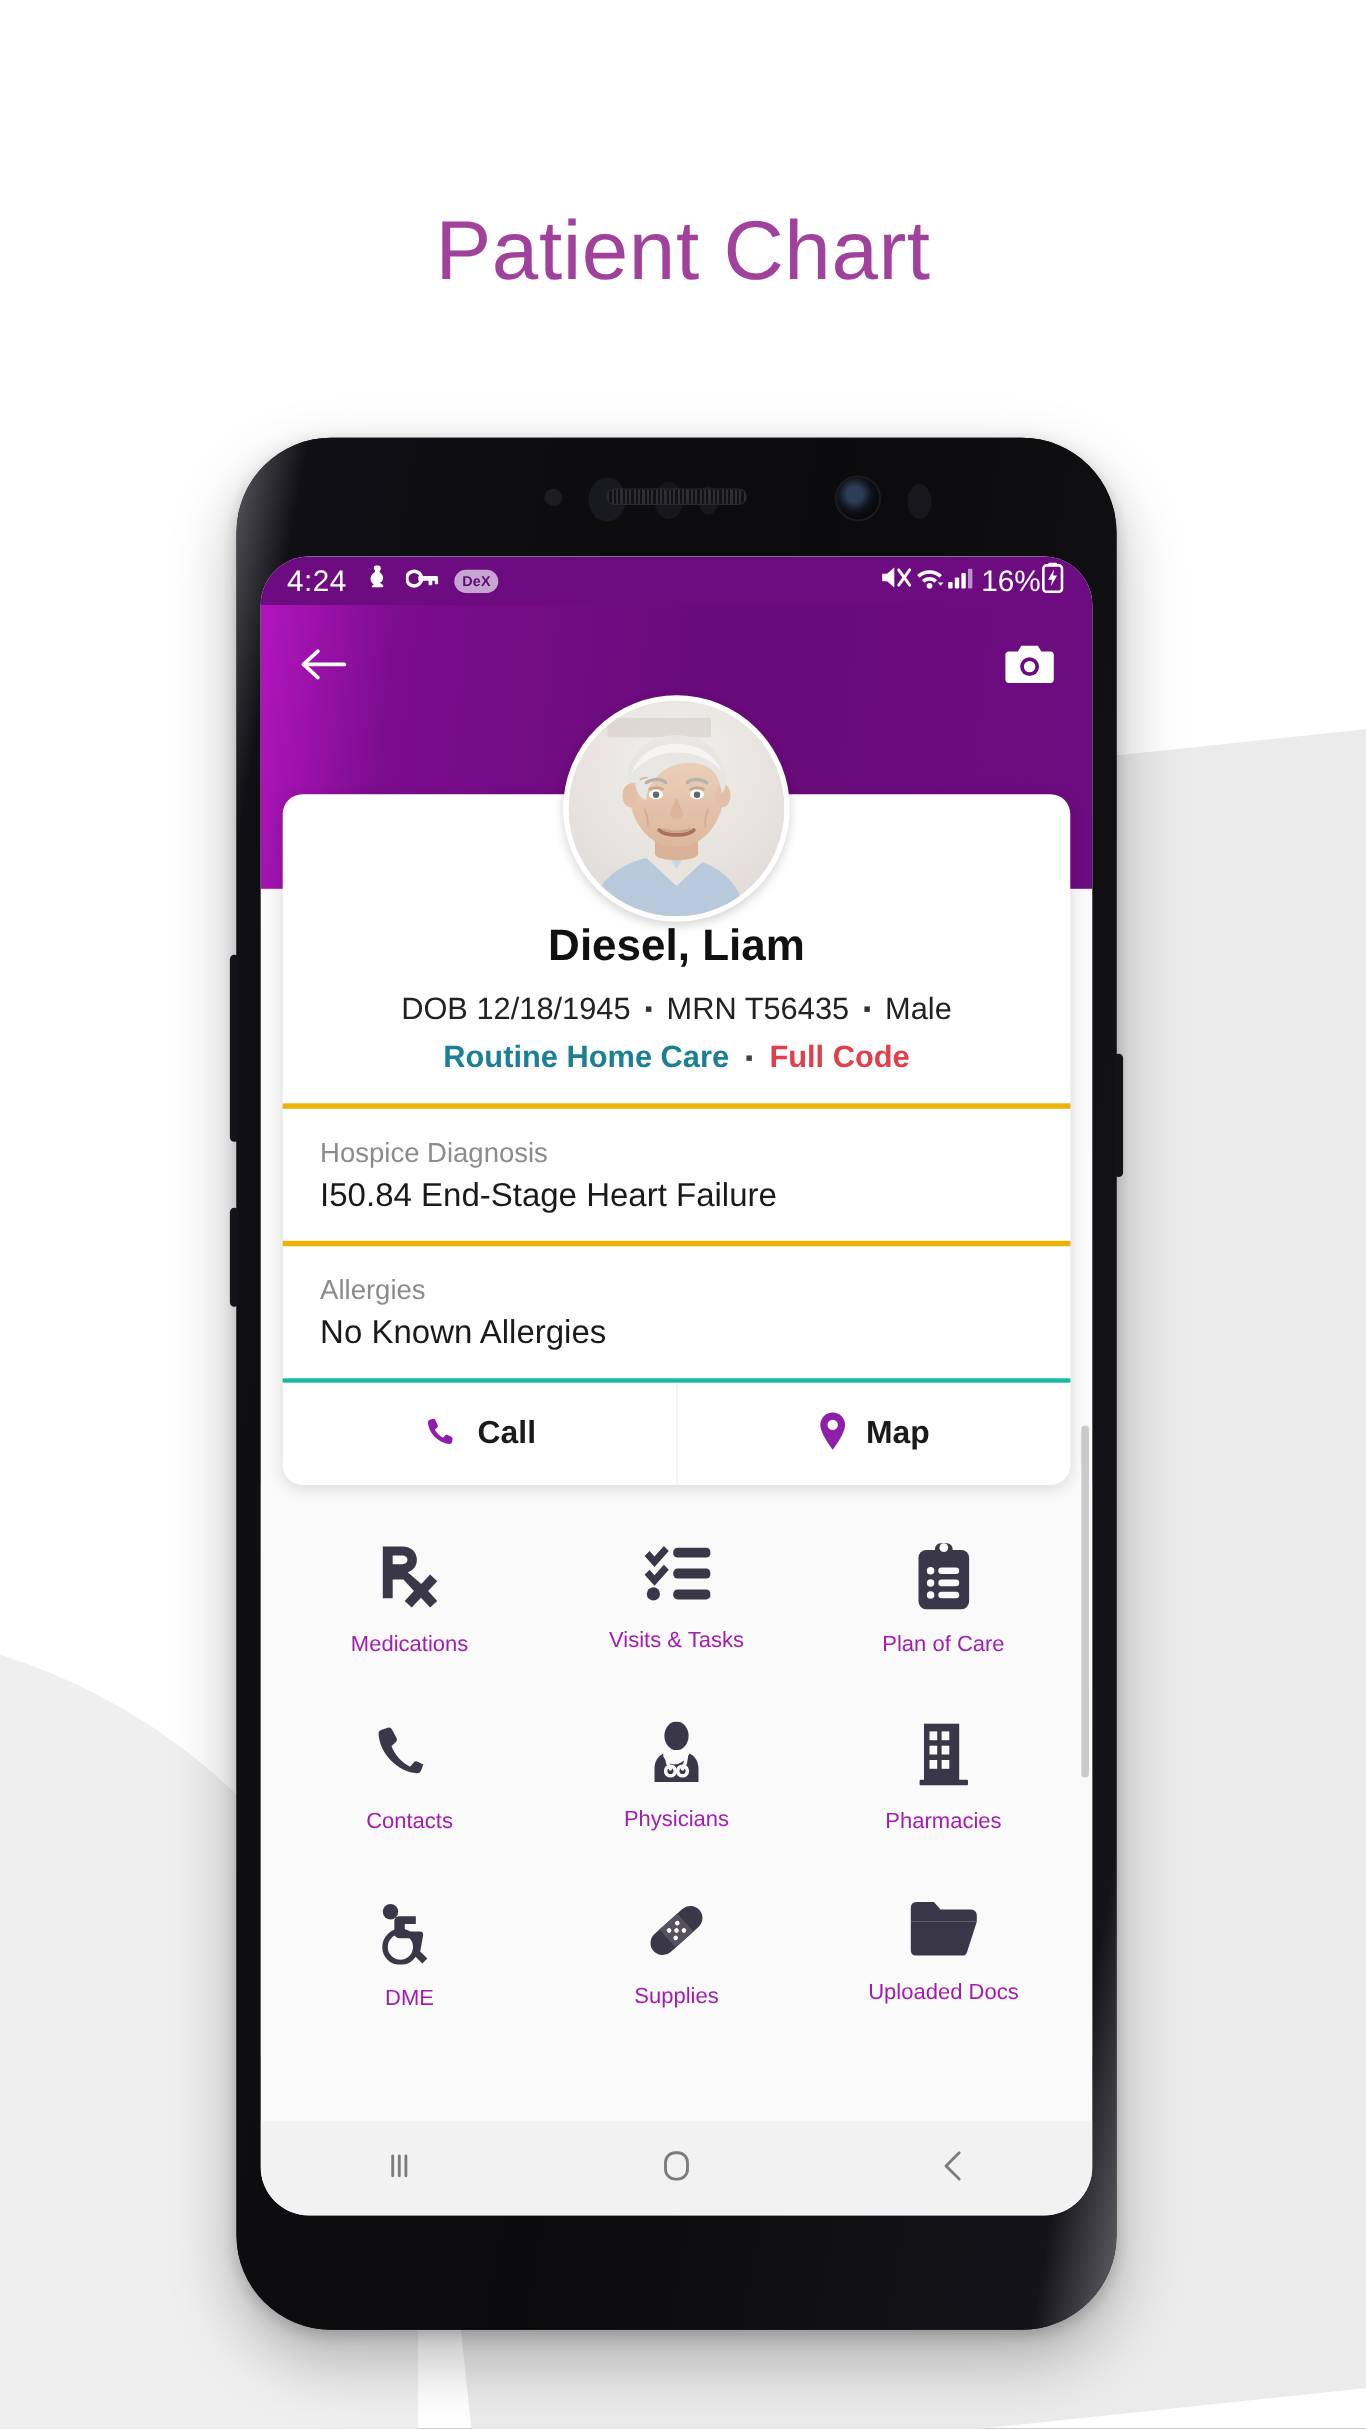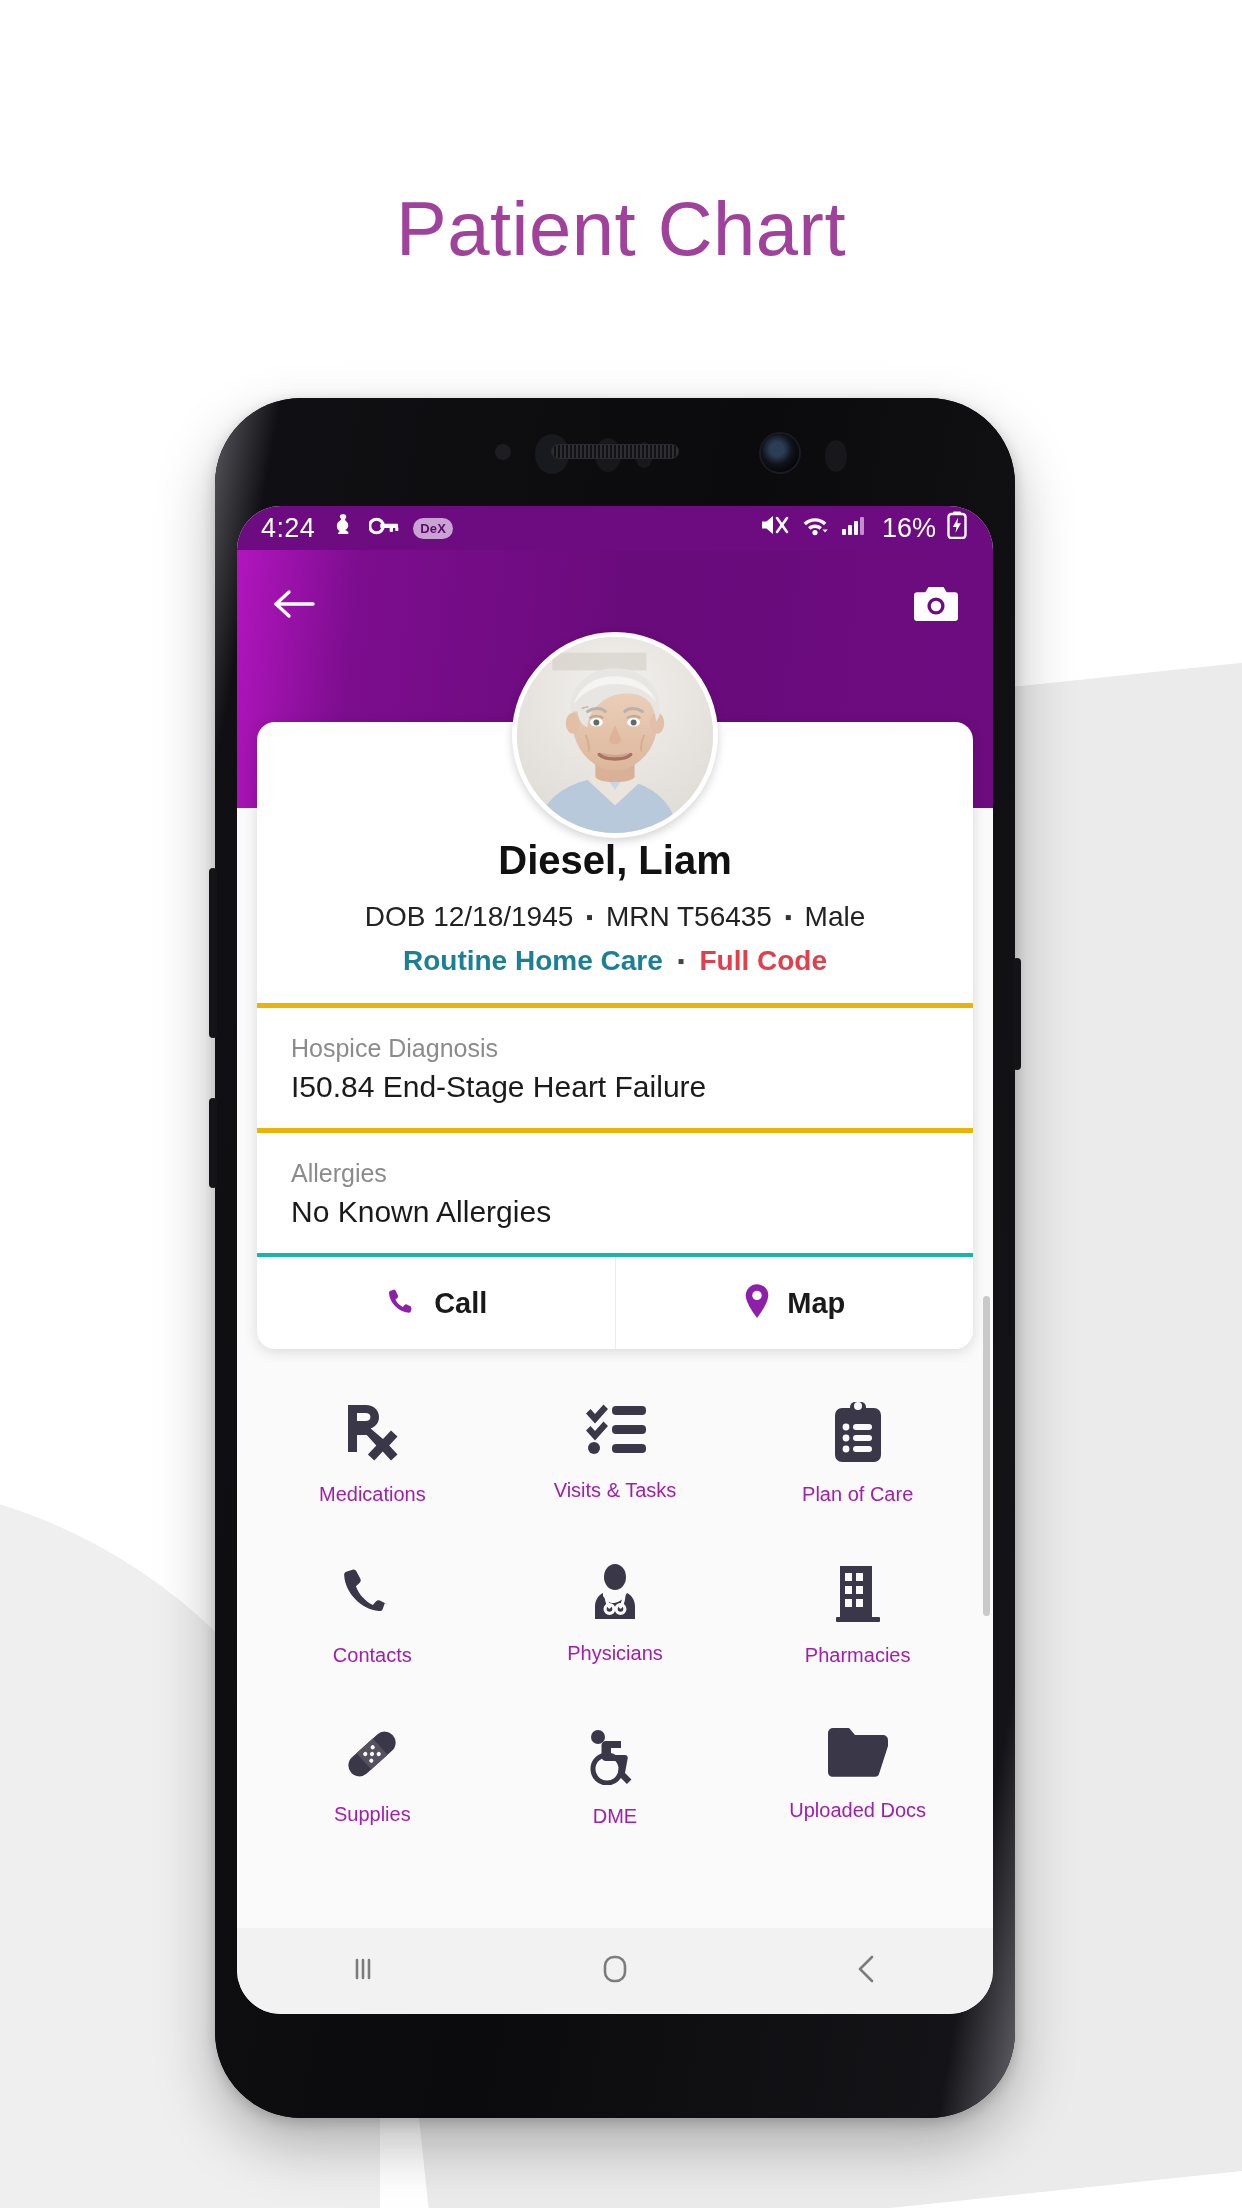--- a/index.html
+++ b/index.html
@@ -94,21 +94,21 @@
     background:#fafafa;
   }
 
   
   .statusbar {
     height:44px; background:#6d0b80;
     display:flex; align-items:center; justify-content:space-between;
     padding:0 26px 0 24px; color:#fff; font-size:26px; position:relative; z-index:4;
   }
   .sb-left { display:flex; align-items:center; gap:14px; }
-  .sb-right { display:flex; align-items:center; gap:11px; }
+  .sb-right { display:flex; align-items:center; gap:1px; }
   .sb-time { font-size:27px; letter-spacing:.4px; }
   .dex-pill {
     background:#c8a4d2; color:#5c0a6c; border-radius:12px;
     font-size:13px; font-weight:bold; padding:3px 7px; letter-spacing:.2px;
   }
   .sb-pct { font-size:27px; margin-left:2px; }
 
   
   .appbar {
     position:relative; height:258px;
@@ -456,48 +456,48 @@
             <rect x="23" y="22" width="7" height="8" fill="#fafafa"></rect>
             <rect x="12" y="35" width="7" height="8" fill="#fafafa"></rect>
             <rect x="23" y="35" width="7" height="8" fill="#fafafa"></rect>
           </svg>
         </span>
         <span class="tile-label">Pharmacies</span>
       </div>
 
       <div class="tile">
         <span>
+          <svg width="58" height="60" viewBox="0 0 58 60" fill="#3a3748">
+            <circle cx="12" cy="12" r="7"></circle>
+            <path d="M20 16h15v7H25v7h14c1.8 0 3 1.6 2.7 3.3L39 48l6.5 6.5-4.6 4.6L33 51c-1-1-1.2-2.2-1-3.2l2.4-11.8H20c-2.6 0-4.5-2-4.5-4.5V20.5C15.5 18 17.4 16 20 16z"></path>
+            <circle cx="21" cy="44" r="14" fill="none" stroke="#3a3748" stroke-width="5"></circle>
+          </svg>
+        </span>
+        <span class="tile-label">DME</span>
+      </div>
+
+      <div class="tile">
+        <span>
           <svg width="58" height="58" viewBox="0 0 58 58" fill="#3a3748">
             <g transform="rotate(-42 29 29)">
               <rect x="1" y="18" width="56" height="22" rx="11"></rect>
               <rect x="18" y="18" width="22" height="22" fill="#55515f"></rect>
               <circle cx="24" cy="24.5" r="2.1" fill="#fafafa"></circle>
               <circle cx="34" cy="24.5" r="2.1" fill="#fafafa"></circle>
               <circle cx="29" cy="29" r="2.1" fill="#fafafa"></circle>
               <circle cx="24" cy="33.5" r="2.1" fill="#fafafa"></circle>
               <circle cx="34" cy="33.5" r="2.1" fill="#fafafa"></circle>
             </g>
           </svg>
         </span>
         <span class="tile-label">Supplies</span>
       </div>
 
       <div class="tile">
         <span>
-          <svg width="58" height="60" viewBox="0 0 58 60" fill="#3a3748">
-            <circle cx="12" cy="12" r="7"></circle>
-            <path d="M20 16h15v7H25v7h14c1.8 0 3 1.6 2.7 3.3L39 48l6.5 6.5-4.6 4.6L33 51c-1-1-1.2-2.2-1-3.2l2.4-11.8H20c-2.6 0-4.5-2-4.5-4.5V20.5C15.5 18 17.4 16 20 16z"></path>
-            <circle cx="21" cy="44" r="14" fill="none" stroke="#3a3748" stroke-width="5"></circle>
-          </svg>
-        </span>
-        <span class="tile-label">DME</span>
-      </div>
-
-      <div class="tile">
-        <span>
           <svg width="64" height="54" viewBox="0 0 64 54" fill="#3a3748">
             <path d="M2 8a5 5 0 0 1 5-5h16l6 7h28a5 5 0 0 1 5 5v6H2z"></path>
             <path d="M2 21h52l8 0-9 28a4 4 0 0 1-3.8 2.8H6.5A4.5 4.5 0 0 1 2 47.3z"></path>
             <path d="M2 21h52l-2 6H2z" fill="#fafafa" opacity=".0"></path>
           </svg>
         </span>
         <span class="tile-label">Uploaded Docs</span>
       </div>
 
     </div>

